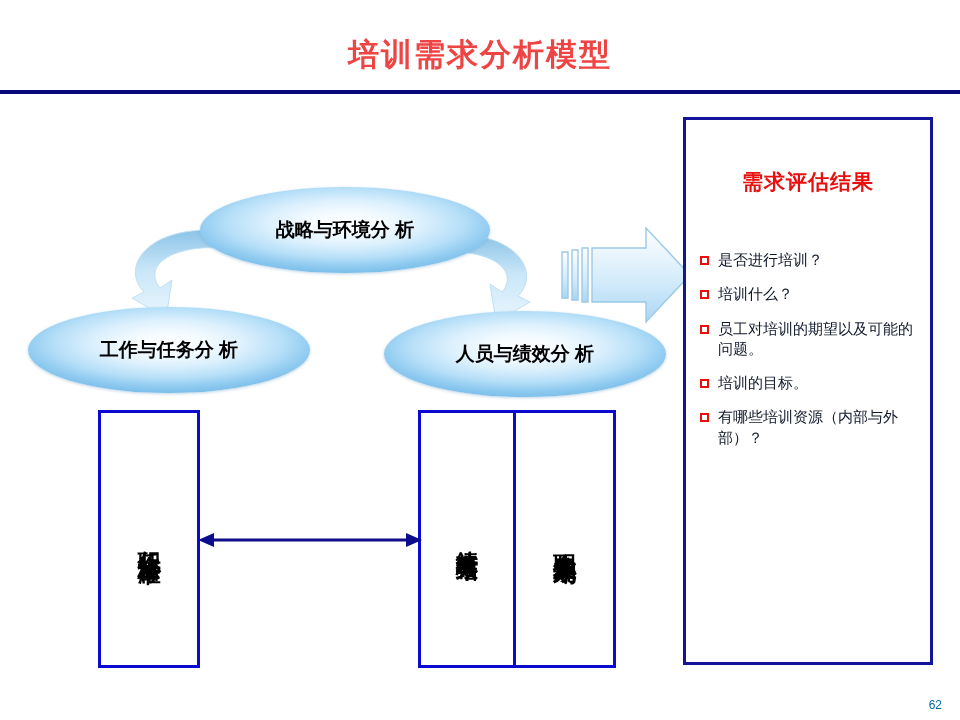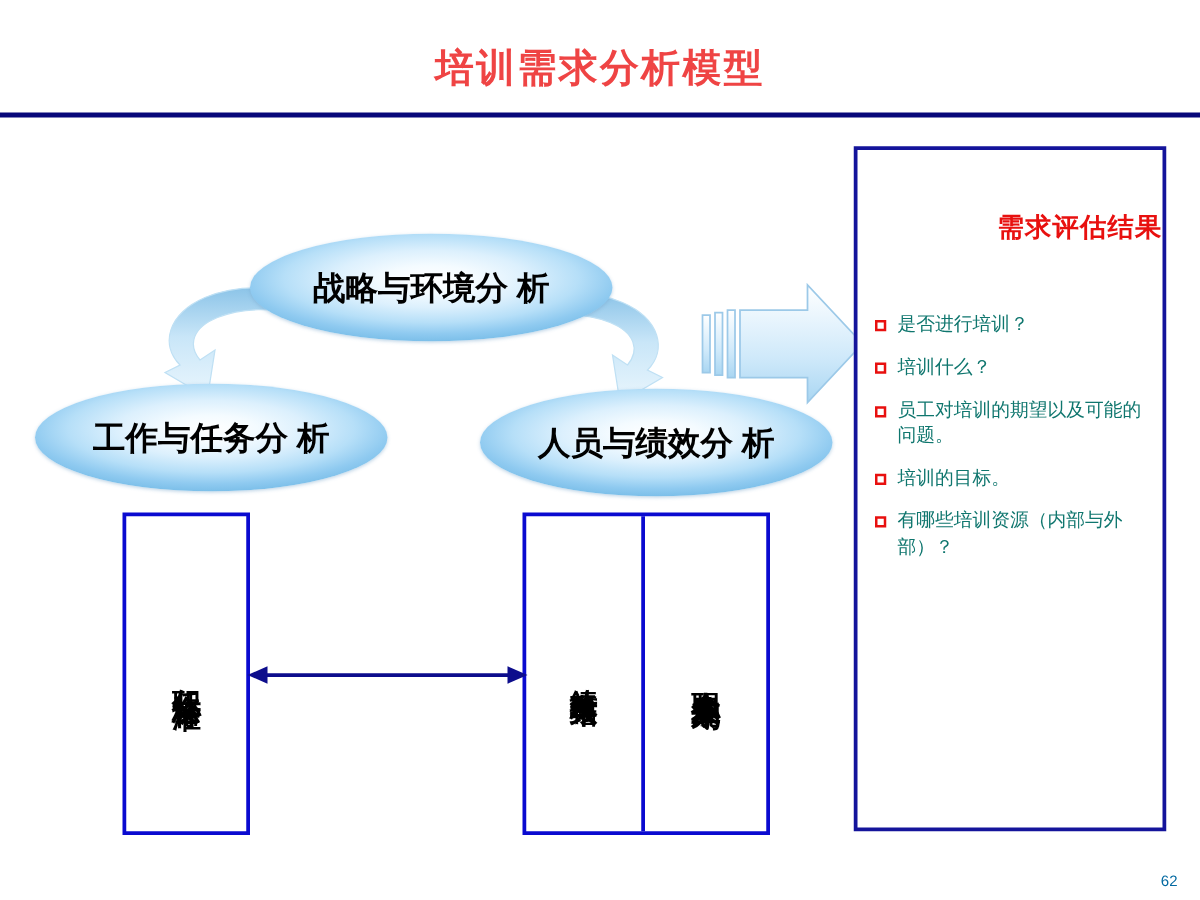--- a/index.html
+++ b/index.html
@@ -34,21 +34,21 @@
         #ffffff 0%,
         #f4fbff 22%,
         #dcf0fd 46%,
         #b6dff8 70%,
         #8fcaf0 88%,
         #7cbfe9 100%);
     box-shadow:0 1px 3px rgba(110,160,200,.45);
     display:flex;align-items:center;justify-content:center;
     text-align:center;
     color:#000000;
-    font-size:26px;font-weight:bold;
+    font-size:19px;font-weight:bold;
     line-height:1.25;
     z-index:4;
   }
   .ellipse .etxt{display:block;width:74%;}
 
   #ellipse-top{left:200px;top:187px;width:290px;height:86px;}
   #ellipse-left{left:28px;top:307px;width:282px;height:86px;}
   #ellipse-right{left:384px;top:311px;width:282px;height:86px;}
 
   
@@ -100,32 +100,32 @@
   
   #results-panel{
     position:absolute;left:683px;top:117px;width:250px;height:548px;
     border:3px solid #14149b;
     background:#ffffff;
     box-sizing:border-box;
     z-index:6;
   }
   #results-title{
     position:absolute;left:0;top:48px;width:100%;
-    text-align:right;
+    text-align:center;
     font-size:21px;font-weight:bold;color:#e8100f;
     letter-spacing:1px;
   }
   #results-list{
     position:absolute;left:12px;top:130px;right:10px;
   }
   .bullet-row{
     position:relative;
     padding-left:20px;
     margin-bottom:14px;
-    font-size:15px;color:#0f766e;
+    font-size:15px;color:#0f172a;
     line-height:1.35;
   }
   .bullet-row .sq{
     position:absolute;left:2px;top:6px;
     width:5px;height:5px;
     border:2px solid #e8100f;
     background:#fff;
   }
 
   

